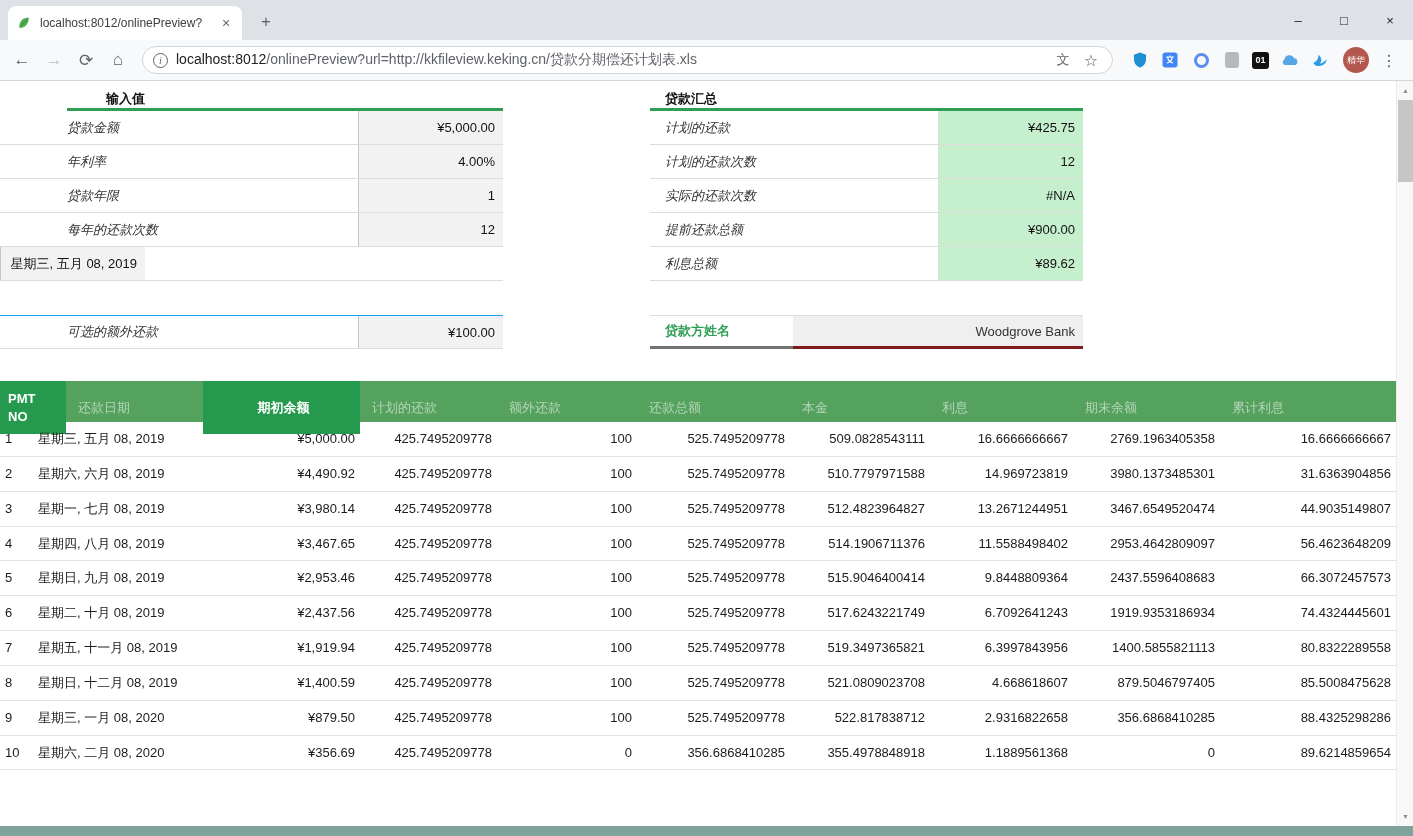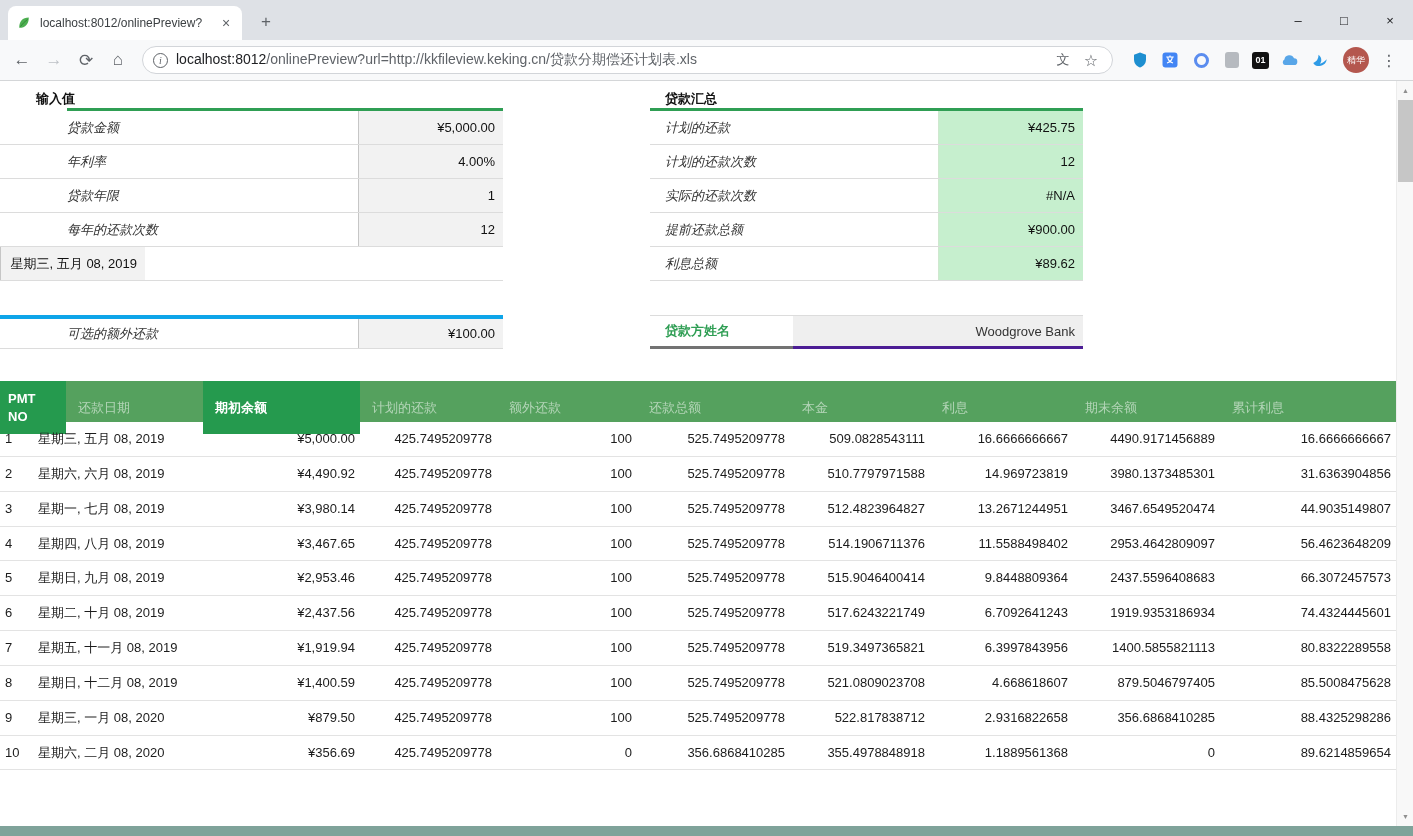--- a/index.html
+++ b/index.html
@@ -50,49 +50,49 @@
 
   
   .content { position:relative; height:755px; background:#fff; overflow:hidden; }
   .sheet { position:absolute; left:0; top:0; width:1396px; padding-top:3px; font-size:13px; color:#1c1c1c; }
 
   .panels { position:relative; height:297px; }
   .panel { position:absolute; top:0; }
   .panel.left { left:0; width:503px; }
   .panel.right { left:650px; width:433px; }
   .ptitle { height:24px; display:flex; align-items:flex-end; font-weight:bold; font-size:13px; color:#111; }
-  .panel.left .ptitle { padding-left:36px; }
+  .panel.left .ptitle { padding-left:106px; }
   .panel.right .ptitle { padding-left:15px; }
   .punderline { height:3px; background:#2f9e54; }
   .panel.left .punderline { margin-left:67px; }
   .prow { height:34px; display:flex; border-bottom:1px solid #dcdcdc; }
   .plabel { flex:1; display:flex; align-items:center; font-style:italic; color:#333; }
   .panel.left .plabel { padding-left:67px; }
   .panel.right .plabel { padding-left:15px; }
   .pvalue { width:145px; display:flex; align-items:center; justify-content:flex-end;
             padding-right:8px; color:#111; }
   .pvalue.gray { background:#f2f2f2; border-left:1px solid #c6c6c6; }
   .pvalue.green { background:#c6efce; border-left:1px solid #cfe8cf; }
   .pgap { height:34px; }
-  .prow.extra { border-top:4px solid #0ea5e9; }
+  .prow.extra { border-top:1px solid #0ea5e9; }
   .lrow { height:34px; display:flex; border-top:1px solid #dcdcdc; }
   .llabel { width:143px; display:flex; align-items:center; padding-left:15px; color:#2f9e54;
             font-weight:bold; border-bottom:3px solid #737373; }
   .lvalue { flex:1; background:#efefef; display:flex; align-items:center; justify-content:flex-end;
-            padding-right:8px; border-bottom:3px solid #4c1d95; color:#333; }
+            padding-right:8px; border-bottom:3px solid #7f1d1d; color:#333; }
 
   
   .sched-header { display:flex; height:41px; background:#55a15e; }
   .th { height:53px; display:flex; align-items:center; color:rgba(255,255,255,0.55);
         font-size:13px; padding:0 8px 0 12px; overflow:hidden; }
   .th.dark { background:#259a4e; color:#fff; font-weight:bold; }
   .th.h0 { width:66px; padding-left:8px; }
   .th.h0 .t { width:40px; line-height:1.35; }
   .th.h1 { width:137px; }
-  .th.h2 { width:157px; justify-content:flex-start; padding-right:8px; }
+  .th.h2 { width:157px; justify-content:center; padding-right:8px; }
   .th.h3 { width:137px; }
   .th.h4 { width:140px; }
   .th.h5 { width:153px; }
   .th.h6 { width:140px; }
   .th.h7 { width:143px; }
   .th.h8 { width:147px; }
   .th.h9 { width:176px; }
 
   table.sched { border-collapse:collapse; table-layout:fixed; width:1396px; }
   table.sched td { font-size:13px; color:#1c1c1c; border-bottom:1px solid #e3e3e3;
@@ -299,21 +299,21 @@
         <tbody>
             <tr>
               <td class="c0">1</td>
               <td class="c1">星期三, 五月 08, 2019</td>
               <td class="c2 num">¥5,000.00</td>
               <td class="c3 num">425.7495209778</td>
               <td class="c4 num">100</td>
               <td class="c5 num">525.7495209778</td>
               <td class="c6 num">509.0828543111</td>
               <td class="c7 num">16.6666666667</td>
-              <td class="c8 num">4490.9171456889</td>
+              <td class="c8 num">2769.1963405358</td>
               <td class="c9 num">16.6666666667</td>
             </tr>
             <tr>
               <td class="c0">2</td>
               <td class="c1">星期六, 六月 08, 2019</td>
               <td class="c2 num">¥4,490.92</td>
               <td class="c3 num">425.7495209778</td>
               <td class="c4 num">100</td>
               <td class="c5 num">525.7495209778</td>
               <td class="c6 num">510.7797971588</td>

